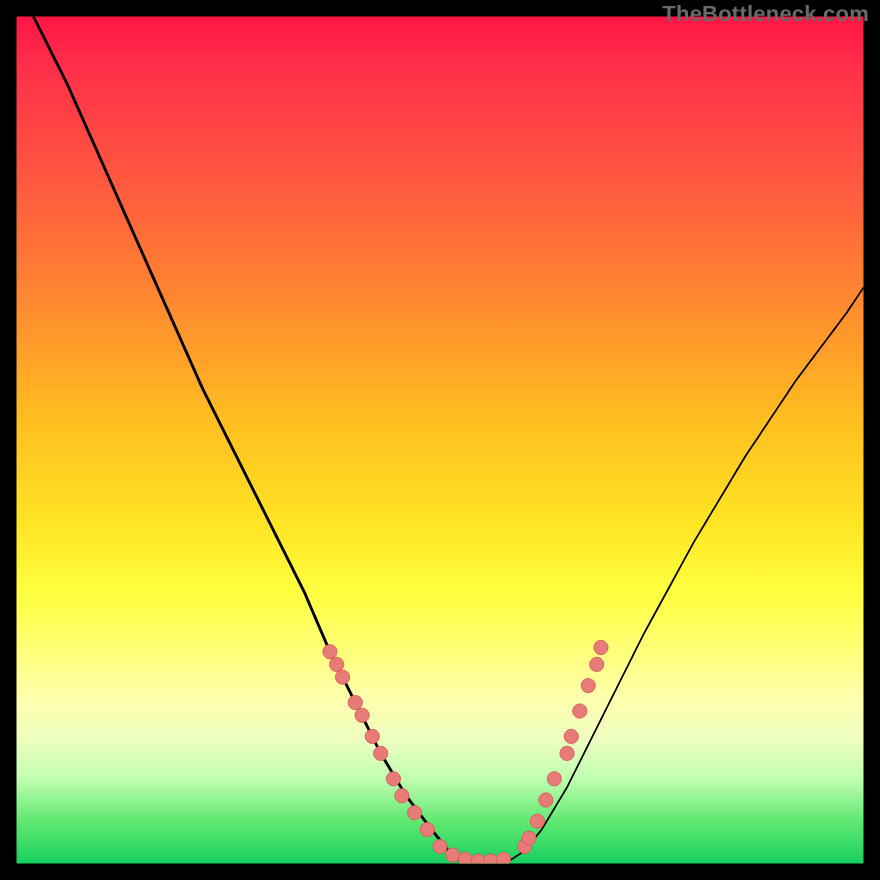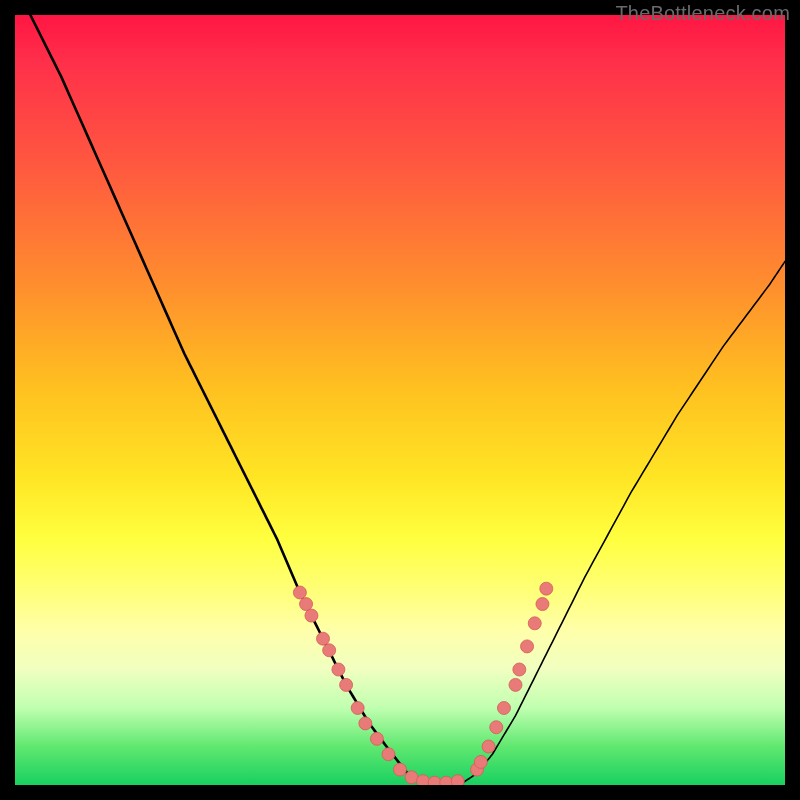--- a/index.html
+++ b/index.html
@@ -42,21 +42,21 @@
       #60e870 95%,
       #18d060 100%
     );
   }
   .watermark {
     position: absolute;
     top: 2px;
     right: 10px;
     color: #6a6a6a;
     font-size: 20px;
-    font-weight: 400;
+    font-weight: 700;
     letter-spacing: 0.2px;
     z-index: 20;
   }
   svg.overlay {
     position: absolute;
     left: 0;
     top: 0;
     width: 770px;
     height: 770px;
     z-index: 10;

